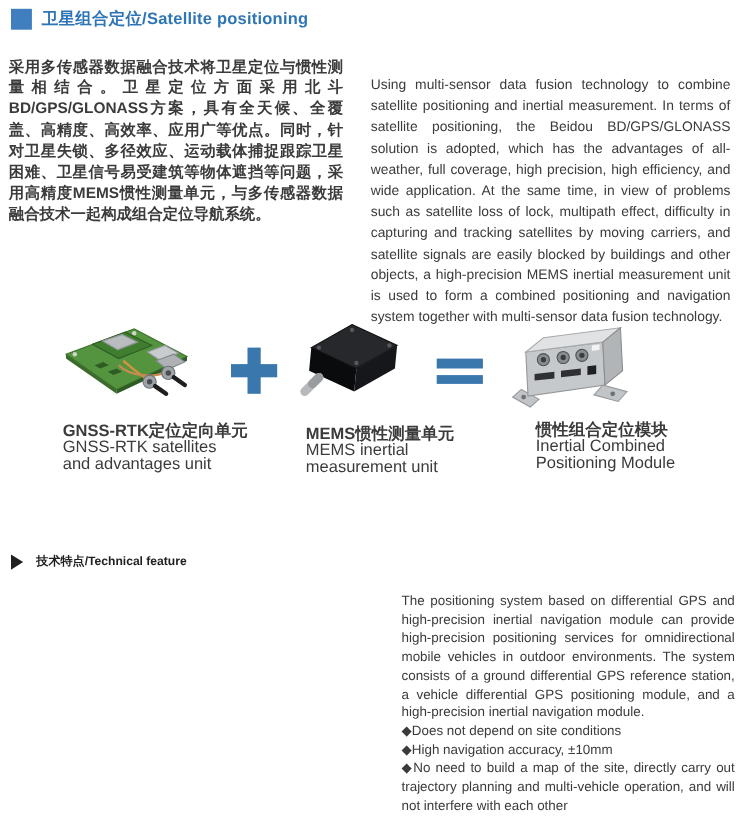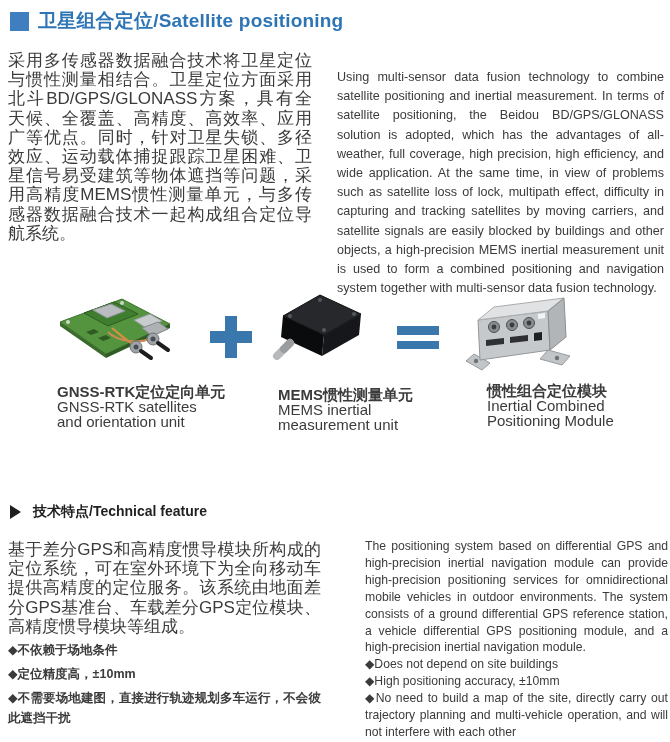--- a/index.html
+++ b/index.html
@@ -3,24 +3,24 @@
 <meta charset="utf-8">
 <style>
   html,body { margin:0; padding:0; background:#ffffff; }
   .page {
     position:relative; width:670px; height:742px; background:#ffffff;
     font-family:"Liberation Sans","DejaVu Sans",sans-serif; color:#3b3b3b; overflow:hidden;
   }
   
   .header { position:absolute; left:10px; top:8px; display:flex; align-items:center; gap:9px; }
   .header-square { width:19px; height:19px; background:#3F7FBF; }
-  .header-title { font-size:19px; font-weight:bold; color:#2E75B6; letter-spacing:0.2px; }
+  .header-title { font-size:15px; font-weight:bold; color:#2E75B6; letter-spacing:0.2px; }
 
   
-  .para-zh { font-size:17px; line-height:19.2px; text-align:justify; font-weight:400; }
+  .para-zh { font-size:14px; line-height:19.2px; text-align:justify; font-weight:700; }
   .para-en { font-size:12.6px; line-height:19.2px; text-align:justify; }
   .intro-zh { position:absolute; left:8px;  top:51px; width:304px; }
   .intro-en { position:absolute; left:337px; top:68px; width:327px; }
 
   
   .fig { position:absolute; }
   .fig1 { left:52px;  top:292px; }
   .fig2 { left:272px; top:290px; }
   .fig3 { left:458px; top:294px; }
 
@@ -33,21 +33,21 @@
 
   .cap { position:absolute; font-size:15px; line-height:15px; color:#3b3b3b; }
   .cap1 { left:57px;  top:384px; }
   .cap2 { left:278px; top:387px; }
   .cap3 { left:487px; top:383px; }
   .cap-zh { font-weight:600; }
 
   
   .tech-header { position:absolute; left:10px; top:503px; display:flex; align-items:center; gap:12px; }
   .arrow { width:0; height:0; border-left:11px solid #1f1f1f; border-top:7px solid transparent; border-bottom:7px solid transparent; }
-  .tech-title { font-size:14px; font-weight:bold; color:#1f1f1f; }
+  .tech-title { font-size:11px; font-weight:bold; color:#1f1f1f; }
 
   
   .tech-zh { position:absolute; left:8px; top:540px; width:313px; }
   .tech-en { position:absolute; left:337px; top:538px; width:331px; }
   .tech-en .para-en, .bullet-en { font-size:12.2px; line-height:16.9px; text-align:justify;margin-left:28px; }
   .bullet-zh { margin-top:5px; font-size:12.5px; line-height:19.2px; font-weight:600; text-align:justify; }
 </style>
 </head>
 <body>
 
@@ -127,45 +127,39 @@
       <polygon points="28,46 46,44 46,50 28,52" fill="#2E3033"></polygon>
       <polygon points="52,43 70,41 70,47 52,49" fill="#2E3033"></polygon>
       <polygon points="76,39 84,38 84,46 76,47" fill="#1F2022"></polygon>
       <polygon points="80,20 87,19 87,24 80,25" fill="#F2F4F5"></polygon>
     </svg>
   </div>
 
   <div class="cap cap1">
     <div class="cap-zh">GNSS-RTK定位定向单元</div>
     <div>GNSS-RTK satellites</div>
-    <div>and orientation unit</div>
+    <div>and advantages unit</div>
   </div>
   <div class="cap cap3">
     <div class="cap-zh">惯性组合定位模块</div>
     <div>Inertial Combined</div>
     <div>Positioning Module</div>
   </div>
   <div class="cap cap2">
     <div class="cap-zh">MEMS惯性测量单元</div>
     <div>MEMS inertial</div>
     <div>measurement unit</div>
   </div>
 
   <div class="tech-header">
     <div class="arrow"></div>
     <div class="tech-title">技术特点/Technical feature</div>
   </div>
 
-  <div class="tech-zh">
-    <div class="para-zh">基于差分GPS和高精度惯导模块所构成的定位系统，可在室外环境下为全向移动车提供高精度的定位服务。该系统由地面差分GPS基准台、车载差分GPS定位模块、高精度惯导模块等组成。</div>
-    <div class="bullet-zh">◆不依赖于场地条件</div>
-    <div class="bullet-zh">◆定位精度高，±10mm</div>
-    <div class="bullet-zh">◆不需要场地建图，直接进行轨迹规划多车运行，不会彼此遮挡干扰</div>
-  </div>
 
   <div class="tech-en">
     <div class="para-en">The positioning system based on differential GPS and high-precision inertial navigation module can provide high-precision positioning services for omnidirectional mobile vehicles in outdoor environments. The system consists of a ground differential GPS reference station, a vehicle differential GPS positioning module, and a high-precision inertial navigation module.</div>
-    <div class="bullet-en">◆Does not depend on site buildings</div>
-    <div class="bullet-en">◆High positioning accuracy, ±10mm</div>
+    <div class="bullet-en">◆Does not depend on site conditions</div>
+    <div class="bullet-en">◆High navigation accuracy, ±10mm</div>
     <div class="bullet-en">◆No need to build a map of the site, directly carry out trajectory planning and multi-vehicle operation, and will not interfere with each other</div>
   </div>
 
 </div>
 
 </body></html>

